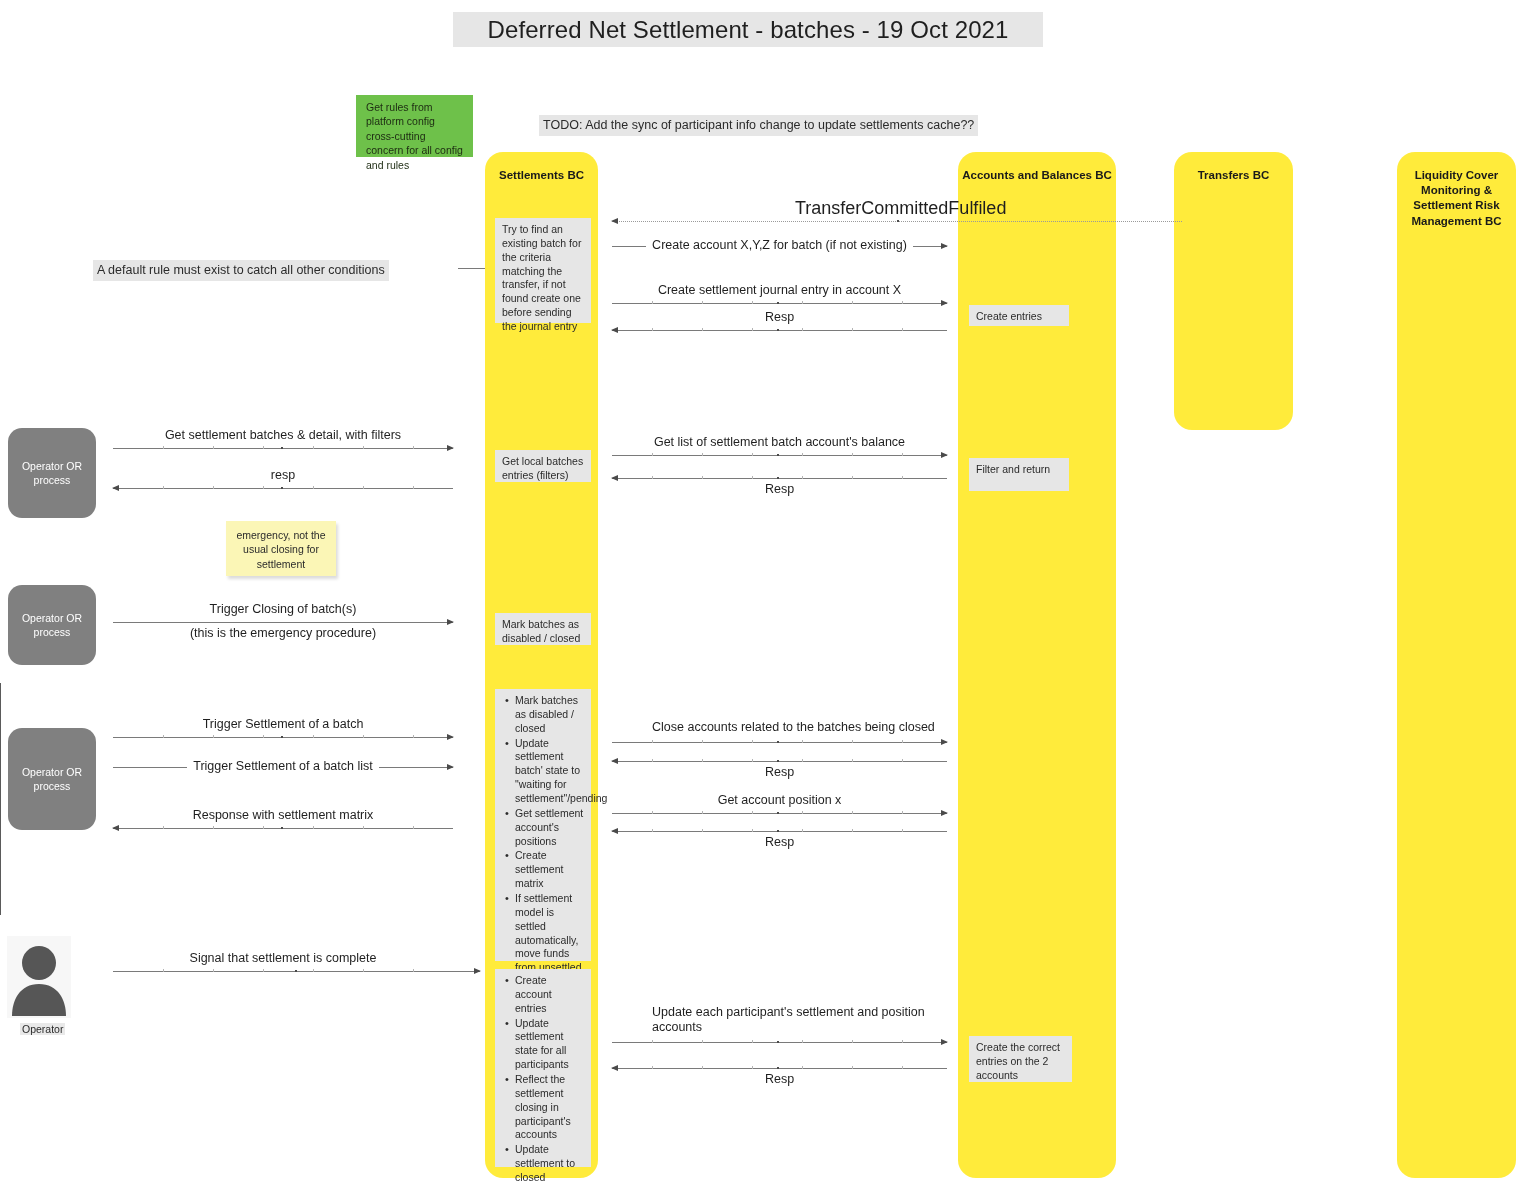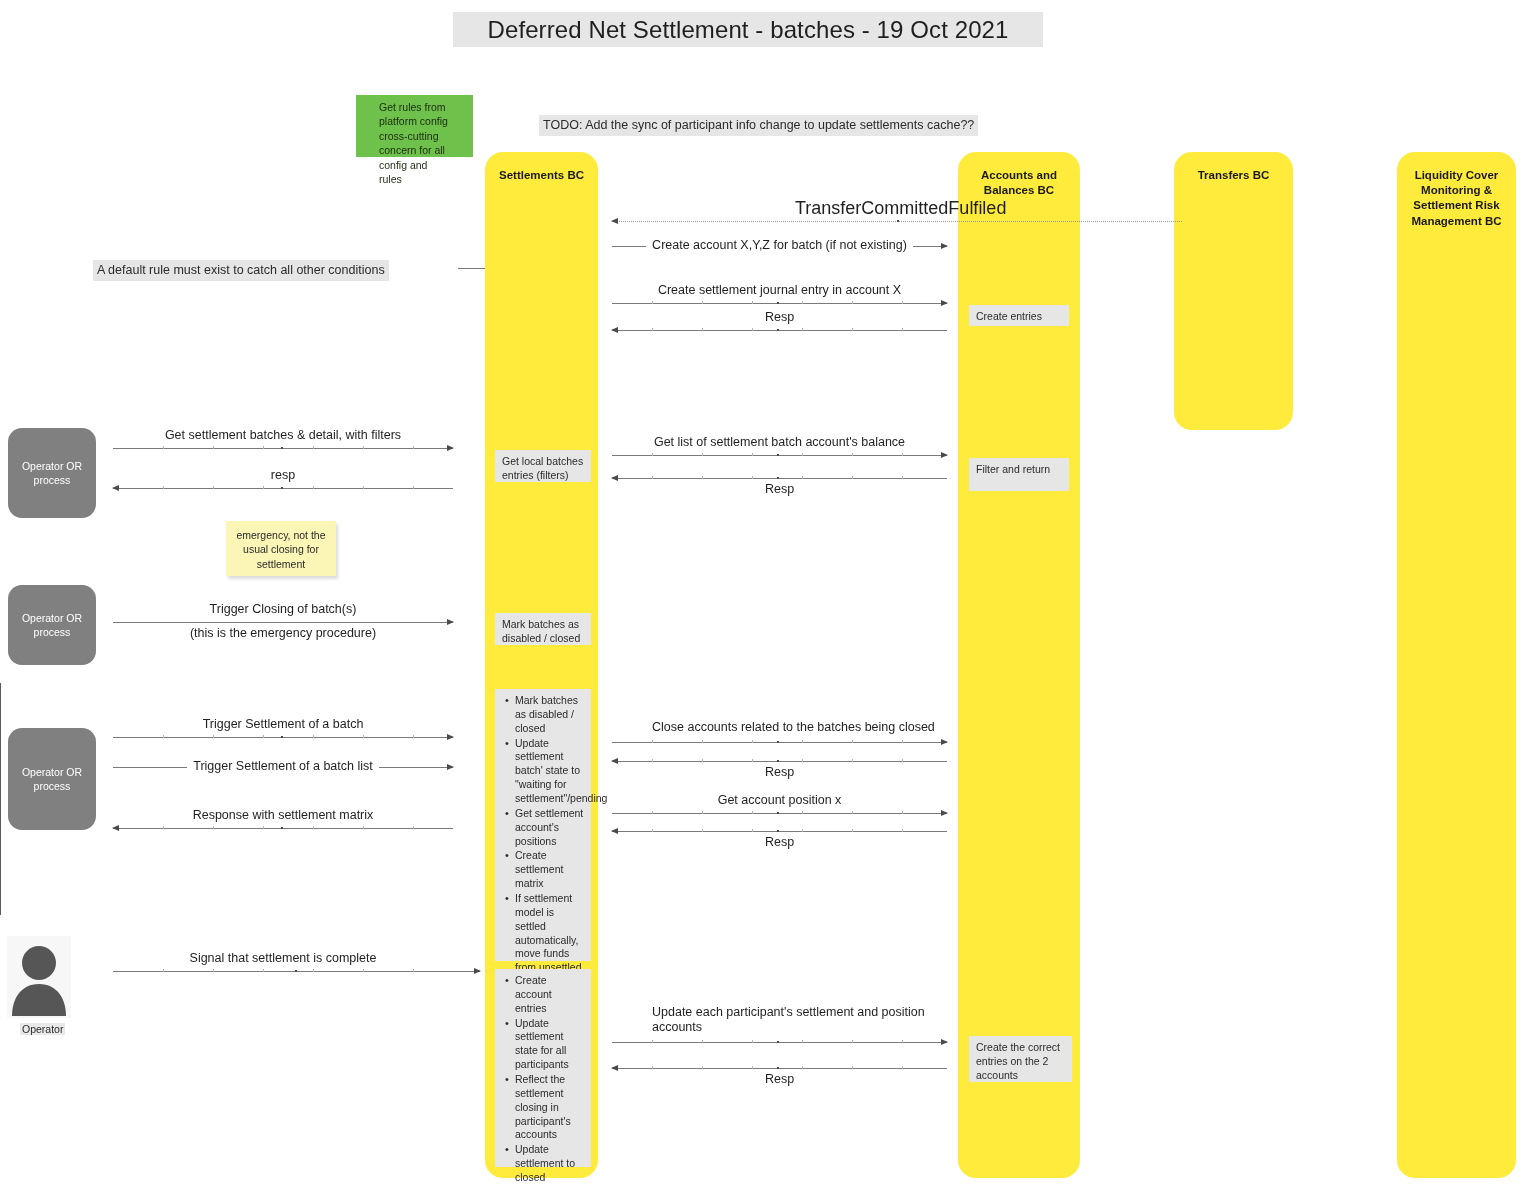--- a/index.html
+++ b/index.html
@@ -76,21 +76,21 @@
     font-size:11px;
   }
 
   
   .note-green{
     position:absolute;
     background:#6ec14a;
     color:#1d2b12;
     font-size:10.5px;
     line-height:1.37;
-    padding:5px 23px;
+    padding:5px 10px;
     box-sizing:border-box;
   }
   .note-sticky{
     position:absolute;
     background:#fbf6b6;
     color:#2b2b2b;
     font-size:10.5px;
     line-height:1.38;
     padding:7px 8px;
     box-sizing:border-box;
@@ -209,40 +209,41 @@
   <div class="note plain" style="left:93px; top:260px;">A default rule must exist to catch all other conditions</div>
   <div class="msg" style="left:458px; top:268px; width:37px;">
     <div class="line"></div>
       <div class="arrow-r"></div>
   </div>
 
   <div class="lifeline" style="left:485px; top:152px; width:113px; height:1026px;">
     <div class="ll-title">Settlements BC</div>
   </div>
 
-  <div class="lifeline" style="left:958px; top:152px; width:122px; height:1026px;">
+  <div class="lifeline" style="left:958px; top:152px; width:122px; height:1026px;padding-left:36px;">
     <div class="ll-title">Accounts and Balances BC</div>
   </div>
 
   <div class="lifeline" style="left:1174px; top:152px; width:119px; height:278px;">
     <div class="ll-title">Transfers BC</div>
   </div>
 
   <div class="lifeline" style="left:1397px; top:152px; width:119px; height:1026px;">
     <div class="ll-title">Liquidity Cover Monitoring &amp; Settlement Risk Management BC</div>
   </div>
 
   <div class="event-label" style="left:795px; top:198px;">TransferCommittedFulfiled</div>
 
   <div class="msg" style="left:612px; top:221px; width:570px;">
     <div class="line dotted"></div>
     <div class="arrow-l"></div>
     <div class="mid-dot" style="left:285px;"></div>
   </div>
 
+  <div class="note" style="left:495px; top:218px; width:96px; height:105px;">Try to find an existing batch for the criteria matching the transfer, if not found create one before sending the journal entry</div>
 
   <div class="msg" style="left:612px; top:246px; width:335px;">
     <div class="line"></div>
     <div class="arrow-r"></div>
     <div class="label inline"><span>Create account  X,Y,Z for batch (if not existing)</span></div>
   </div>
 
   <div class="msg" style="left:612px; top:303px; width:335px;">
     <div class="line"></div>
     <div class="arrow-r"></div>

